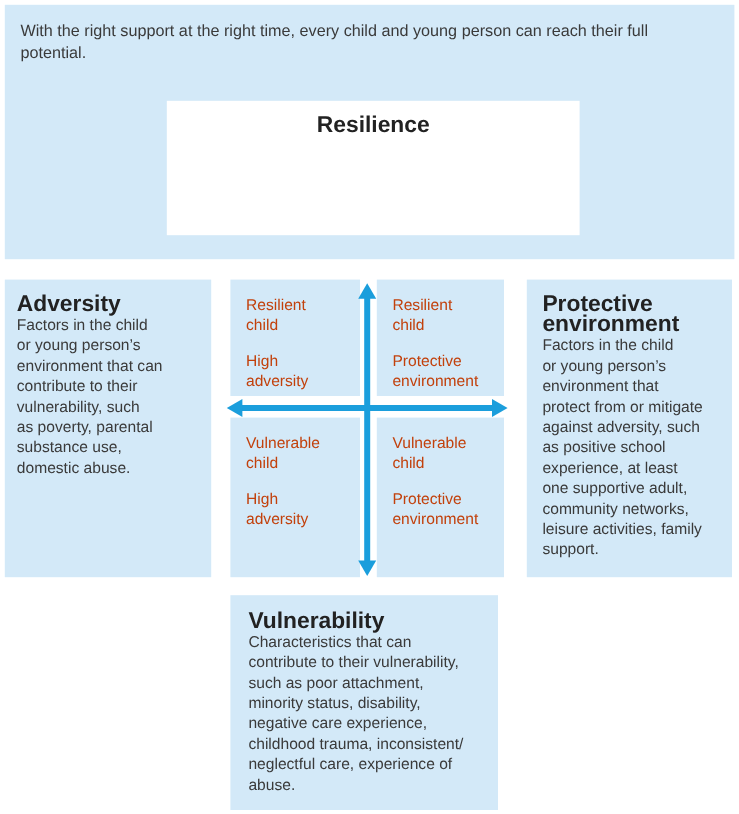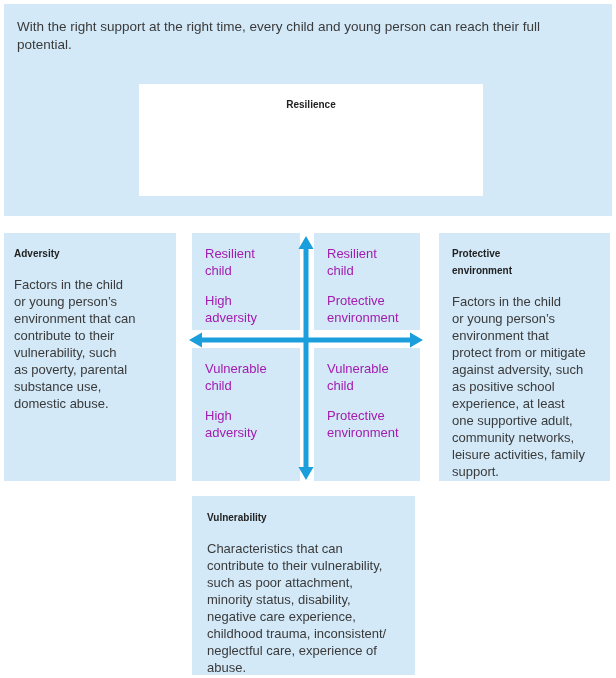--- a/index.html
+++ b/index.html
@@ -20,21 +20,21 @@
     background: #d3e9f8;
     box-sizing: border-box;
   }
   .white-box {
     position: absolute;
     background: #ffffff;
     box-sizing: border-box;
   }
   .title {
     font-weight: bold;
-    font-size: 10px;
+    font-size: 19px;
     line-height: 17px;
     color: #222222;
     white-space: pre-line;
   }
   .body-text {
     font-size: 13px;
     line-height: 17px;
     color: #3a3a3a;
     white-space: pre-line;
   }
@@ -46,29 +46,29 @@
   .top-intro { margin: 13px 40px 0 13px; font-size: 13.5px; line-height: 18px; }
 
   
   .resilience-box { left: 139px; top: 84px; width: 344px; height: 112px; }
   .resilience-title { padding-top: 12px; }
   .resilience-body { margin: 9px 14px 0 14px; }
 
   
   .adversity-box { left: 4px; top: 233px; width: 172px; height: 248px; padding: 12px 10px 0 10px; }
   .protective-box { left: 439px; top: 233px; width: 171px; height: 248px; padding: 12px 10px 0 13px; }
-  .panel .body-text { margin-top: 14px; }
+  .panel .body-text { }
 
   
   .quad { position: absolute; background: #d3e9f8; box-sizing: border-box; padding: 12px 8px 0 13px; }
   .quad-tl { left: 192px; top: 233px; width: 108px; height: 97px; }
   .quad-tr { left: 314px; top: 233px; width: 106px; height: 97px; }
   .quad-bl { left: 192px; top: 348px; width: 108px; height: 133px; }
   .quad-br { left: 314px; top: 348px; width: 106px; height: 133px; }
-  .quad .label { font-size: 13px; line-height: 17px; color: #a21caf; white-space: pre-line; }
+  .quad .label { font-size: 13px; line-height: 17px; color: #c2410c; white-space: pre-line; }
   .quad .label + .label { margin-top: 13px; }
 
   .axes-svg { position: absolute; left: 185px; top: 230px; width: 245px; height: 255px; }
 
   
   .vulnerability-box { left: 192px; top: 496px; width: 223px; height: 179px; padding: 13px 10px 0 15px; }
 </style>
 </head>
 <body>
 

